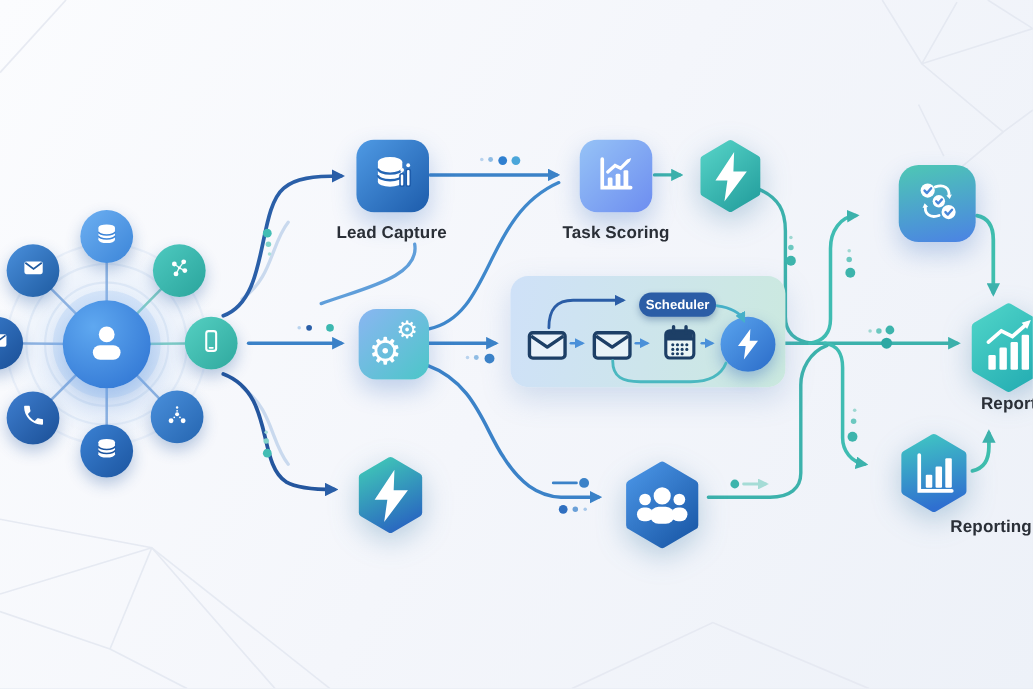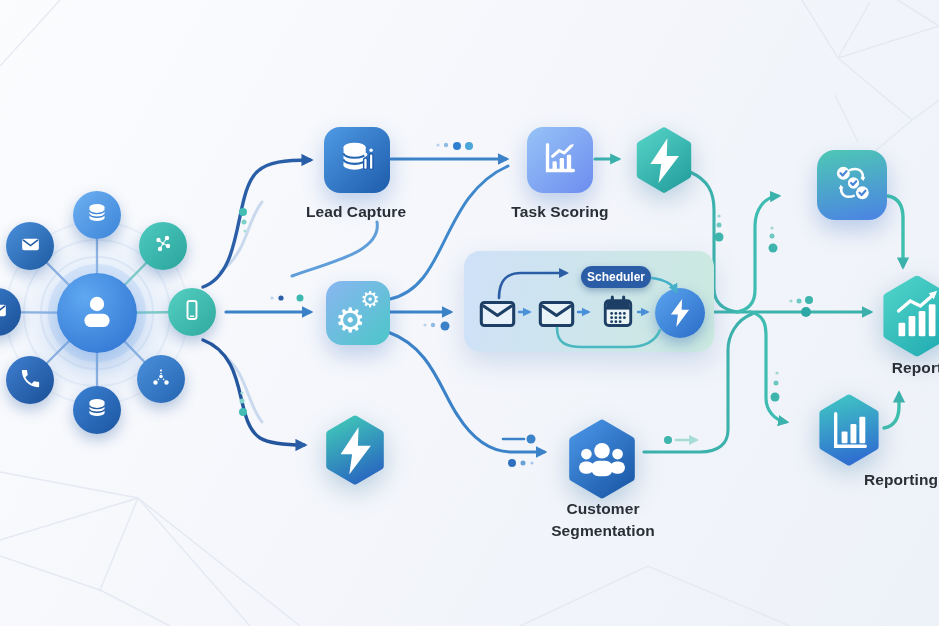--- a/index.html
+++ b/index.html
@@ -465,21 +465,20 @@
     <svg width="26" height="30" viewBox="0 0 24 28">
         <polygon points="14,1 3.5,15.5 10,15.5 8.5,27 20.5,11 13.5,11" fill="#fff"></polygon>
       </svg>
   </div>
   <div class="pill">
     <span>Scheduler</span>
   </div>
 
   <div class="lbl" style="left:356px;top:201px;">Lead Capture</div>
   <div class="lbl" style="left:560px;top:201px;">Task Scoring</div>
-  <div class="lbl wrap" style="left:603px;top:498px;">Customer Segmentation</div>
   <div class="lbl" style="left:853px;top:469px;margin-left:48px;">Reporting</div>
   <div class="lbl" style="left:917px;top:357px;">Report</div>
 
   <svg class="layer" width="939" height="626" viewBox="0 0 939 626">
     <defs>
       <marker id="mk-blue2" viewBox="0 0 10 10" refX="7" refY="5" markerWidth="3.8" markerHeight="3.8" orient="auto">
           <path d="M0 0 L10 5 L0 10 z" fill="#4a90d9"></path>
         </marker>
       <marker id="mk-schednavy" viewBox="0 0 10 10" refX="7" refY="5" markerWidth="3.8" markerHeight="3.8" orient="auto">
           <path d="M0 0 L10 5 L0 10 z" fill="#2b5da6"></path>

